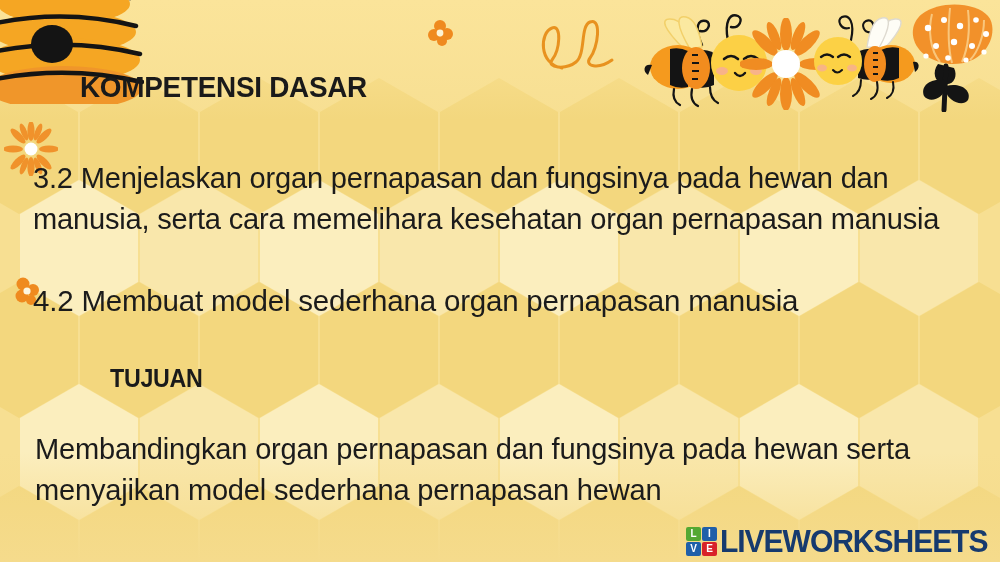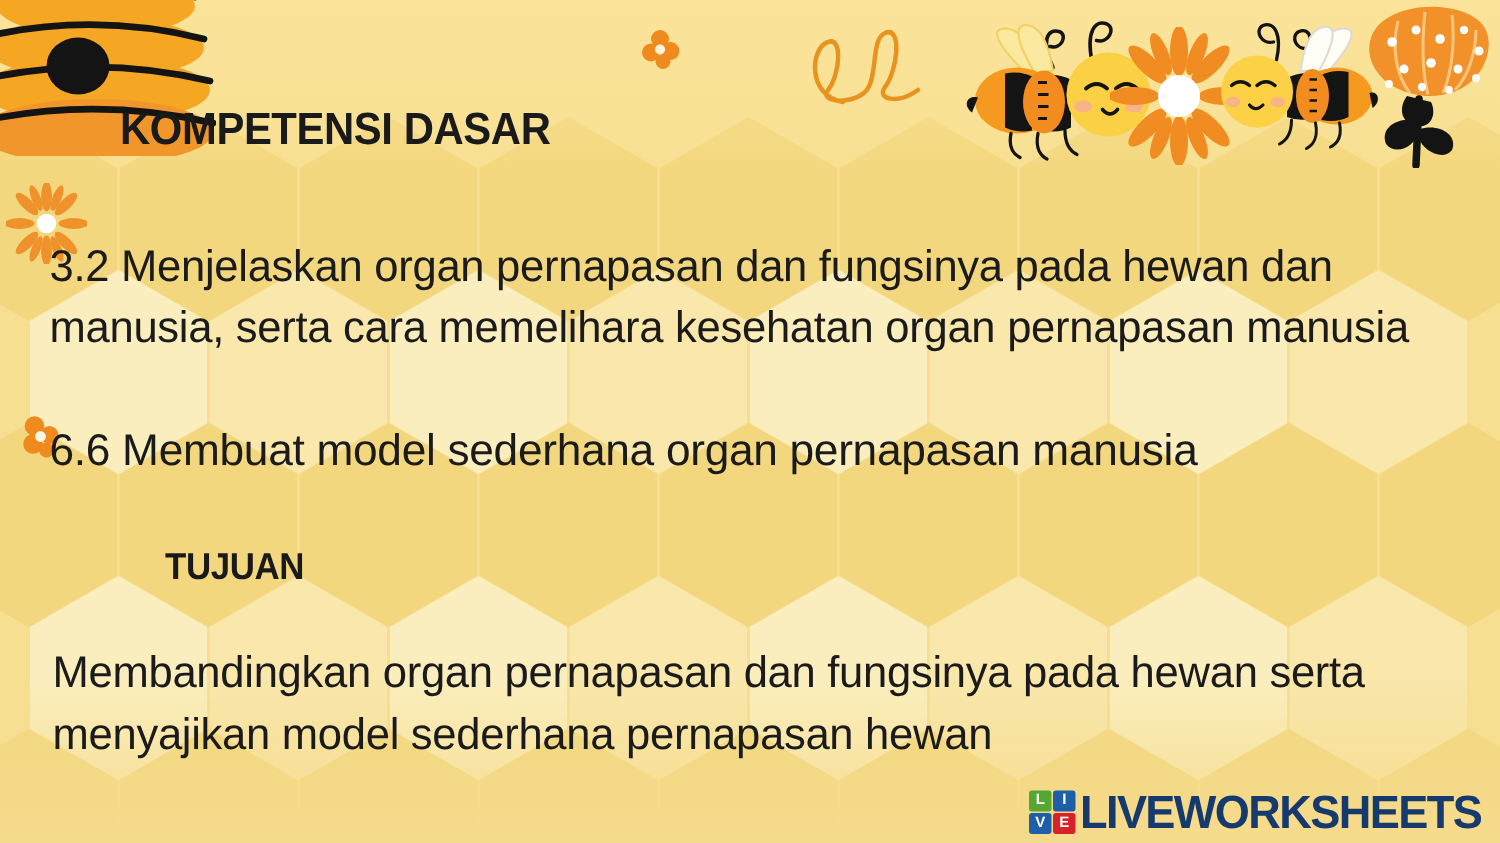--- a/index.html
+++ b/index.html
@@ -368,21 +368,21 @@
     <circle cx="23" cy="15" r="6" fill="#ef8a1f"></circle>
     <circle cx="12" cy="21" r="6.5" fill="#ef8a1f"></circle>
     <circle cx="21" cy="25" r="5" fill="#ef8a1f"></circle>
     <circle cx="17" cy="16" r="3.6" fill="#fdf6e0"></circle>
   </svg>
 
   <div class="heading" id="kd-heading">KOMPETENSI DASAR</div>
 
   <div class="body-text" id="kd-body">3.2 Menjelaskan organ pernapasan dan fungsinya pada hewan dan manusia, serta cara memelihara kesehatan organ pernapasan manusia</div>
 
-  <div id="kd-line2">6.6 Membuat model sederhana organ pernapasan manusia</div>
+  <div id="kd-line2">4.2 Membuat model sederhana organ pernapasan manusia</div>
 
   <div class="heading" id="tujuan-heading">TUJUAN</div>
 
   <div class="body-text" id="tujuan-body">Membandingkan organ pernapasan dan fungsinya pada hewan serta menyajikan model sederhana pernapasan hewan</div>
 
   <div id="logo">
     <div class="logo-badge">
       <div class="logo-cell c-green">L</div>
       <div class="logo-cell c-blue">I</div>
       <div class="logo-cell c-blue2">V</div>

